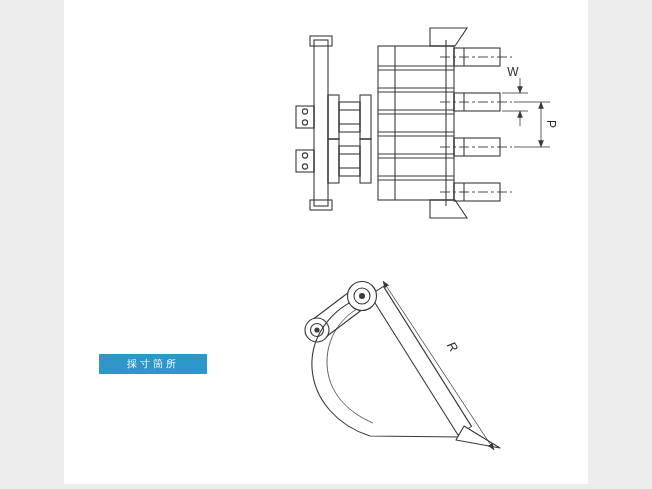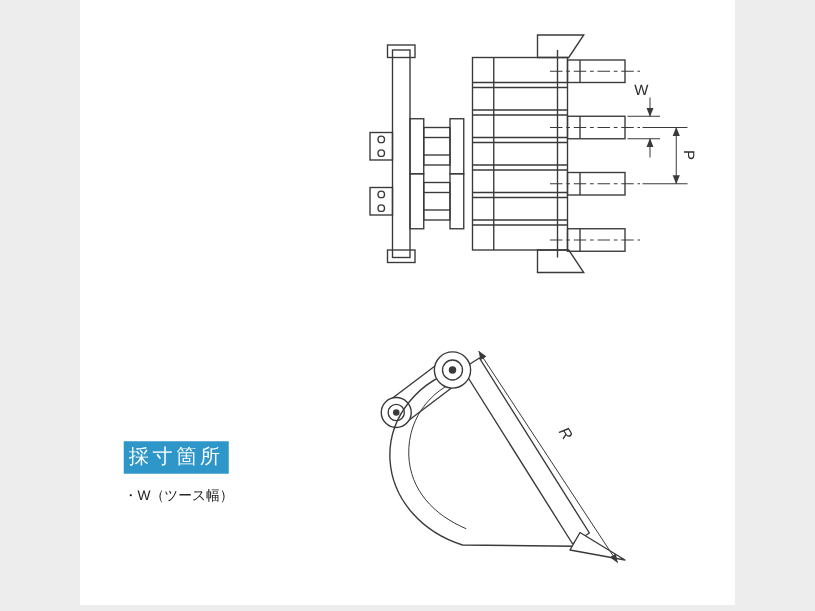--- a/index.html
+++ b/index.html
@@ -11,23 +11,23 @@
     overflow: hidden;
   }
   .page { position: relative; width: 652px; height: 489px; background: #ededee; }
   .panel { position: absolute; left: 64px; top: 0; width: 524px; height: 484px; background: #ffffff; }
   .diagram { position: absolute; left: 0; top: 0; }
   .legend { position: absolute; left: 35px; top: 353px; }
   .badge {
     display: inline-block;
     background: #2e96c8;
     color: #ffffff;
-    font-size: 16px;
+    font-size: 10px;
     line-height: 1;
-    padding: 5px 4px;
+    padding: 5px 28px;
     letter-spacing: 3px;
   }
   .legend-items { margin-top: 11px; }
   .legend-item {
     font-size: 11px;
     color: #1b1b1b;
     line-height: 15px;
     white-space: nowrap;
   }
   svg text {
@@ -166,18 +166,17 @@
 
       <g stroke="#3a3a3a" fill="none" stroke-width="0.8">
         <line x1="319" y1="281" x2="430" y2="450" marker-start="url(#arrow)" marker-end="url(#arrow)"></line>
       </g>
       <text x="385" y="349" font-size="12.5" font-style="italic" text-anchor="middle" transform="rotate(57 385 349)">R</text>
     </svg>
 
     <div class="legend">
       <div class="badge" style="background: rgb(46, 150, 200);">採寸箇所</div>
       <div class="legend-items">
-        <div class="legend-item">・W（ツース幅）</div>
       </div>
     </div>
 
   </div>
 </div>
 
 </body></html>

